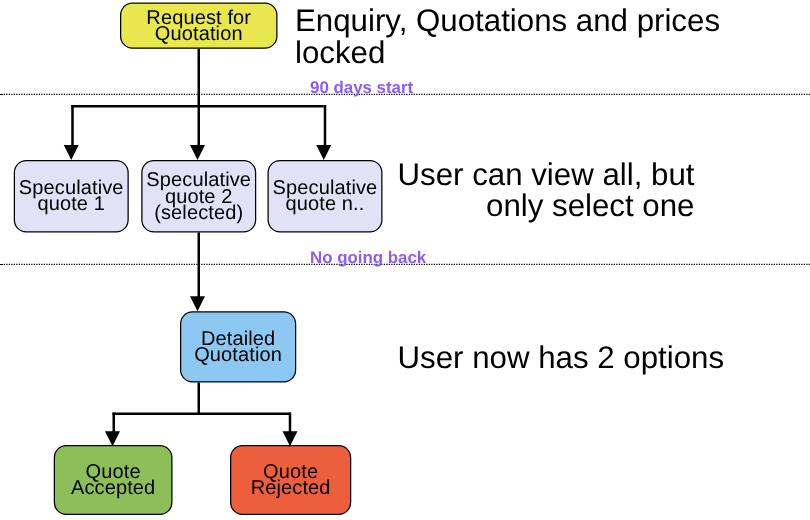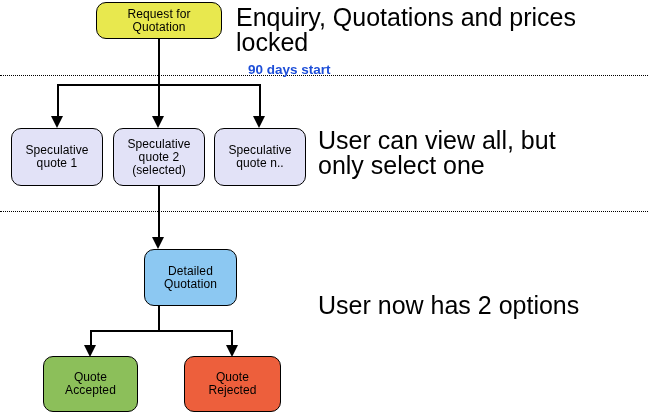--- a/index.html
+++ b/index.html
@@ -19,21 +19,21 @@
   .node {
     position: absolute;
     box-sizing: border-box;
     border: 1.5px solid #000000;
     border-radius: 10px;
     display: flex;
     align-items: center;
     justify-content: center;
     text-align: center;
     color: #000000;
-    font-size: 12px;
+    font-size: 16px;
     line-height: 13px;
     letter-spacing: 0.1px;
     white-space: pre-line;
     z-index: 3;
   }
   .node-rfq {
     left: 96px; top: 2px; width: 126px; height: 37px;
     background: #e8e84e;
   }
   .node-spec {
@@ -79,37 +79,37 @@
     left: 0;
     width: 648px;
     height: 0;
     border-top: 1.5px dotted #000000;
     z-index: 1;
   }
   .sep-label {
     position: absolute;
     font-size: 13.5px;
     font-weight: bold;
-    color: #1d4ed8;
+    color: #8b5cf6;
     background: transparent;
     z-index: 4;
     white-space: nowrap;
   }
   
   .annotation {
     position: absolute;
     font-size: 25px;
     line-height: 25px;
     color: #000000;
     white-space: pre-line;
     z-index: 4;
   }
   .ann-1 { left: 236px; top: 5px; }
-  .ann-2 { left: 318px; top: 128px; }
-  .ann-3 { left: 318px; top: 274px; margin-top: 19px; }
+  .ann-2 { left: 318px; top: 128px; text-align: right; }
+  .ann-3 { left: 318px; top: 274px; }
 </style>
 </head>
 <body>
 
 <div id="canvas">
 
   <div class="node node-rfq">Request for
 Quotation</div>
 
   <div class="line-v" style="left:158px; top:39px; height:46px;"></div>
@@ -130,20 +130,21 @@
   <div class="node node-spec node-spec2">Speculative
 quote 2
 (selected)</div>
   <div class="node node-spec node-spec3">Speculative
 quote n..</div>
 
   <div class="line-v" style="left:158px; top:186px; height:54px;"></div>
   <div class="arrow-head" style="left:152px; top:237px;"></div>
 
   <div class="sep" style="top:211px;"></div>
+  <div class="sep-label" style="left:248px; top:198px;">No going back</div>
 
   <div class="node node-detailed">Detailed
 Quotation</div>
 
   <div class="line-v" style="left:158px; top:306px; height:25px;"></div>
   <div class="line-h" style="left:90px; top:330px; width:142px;"></div>
   <div class="line-v" style="left:90px; top:330px; height:22px;"></div>
   <div class="line-v" style="left:231px; top:330px; height:22px;"></div>
   <div class="arrow-head" style="left:84px; top:345px;"></div>
   <div class="arrow-head" style="left:226px; top:345px;"></div>

